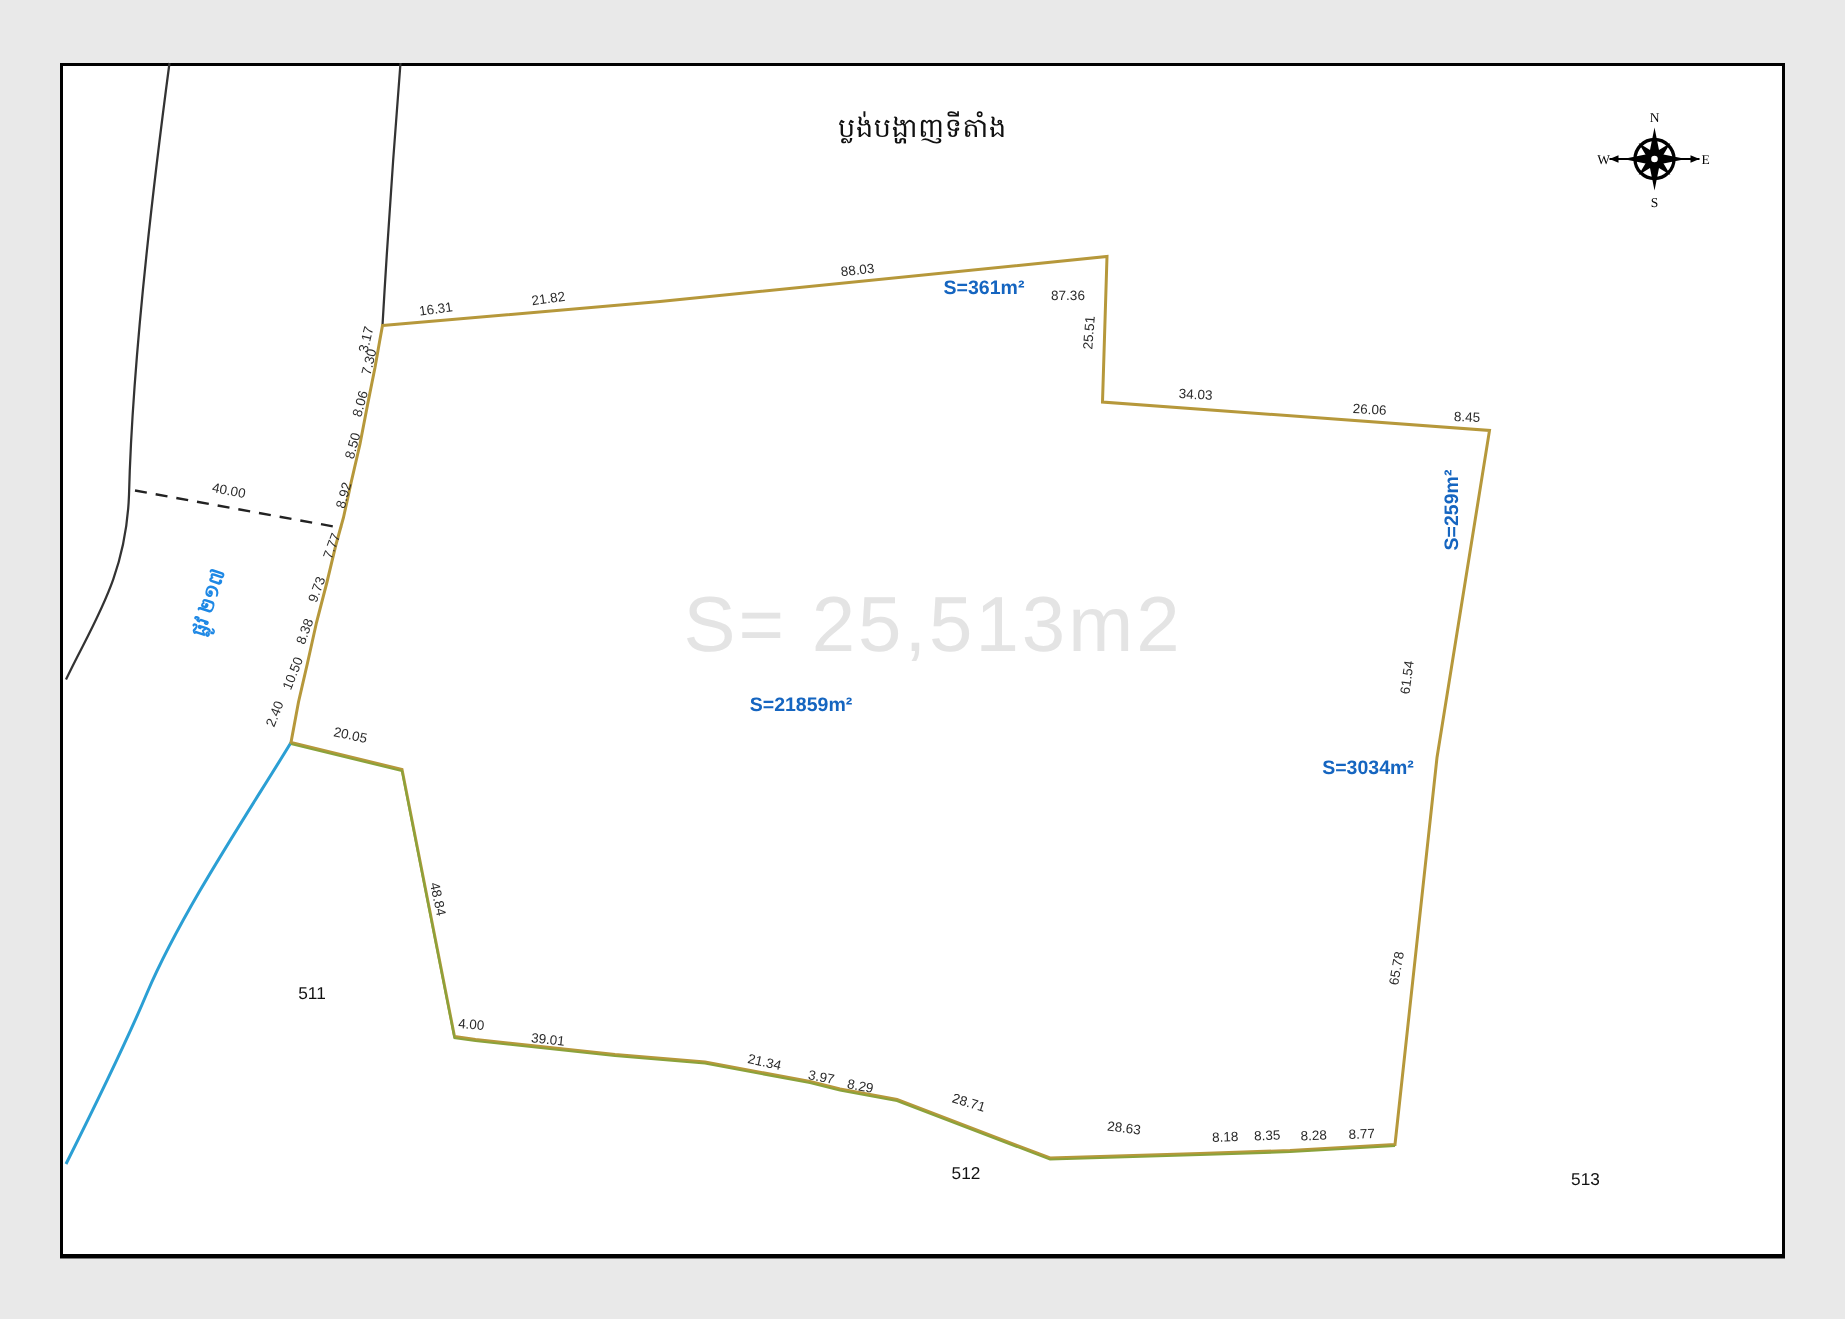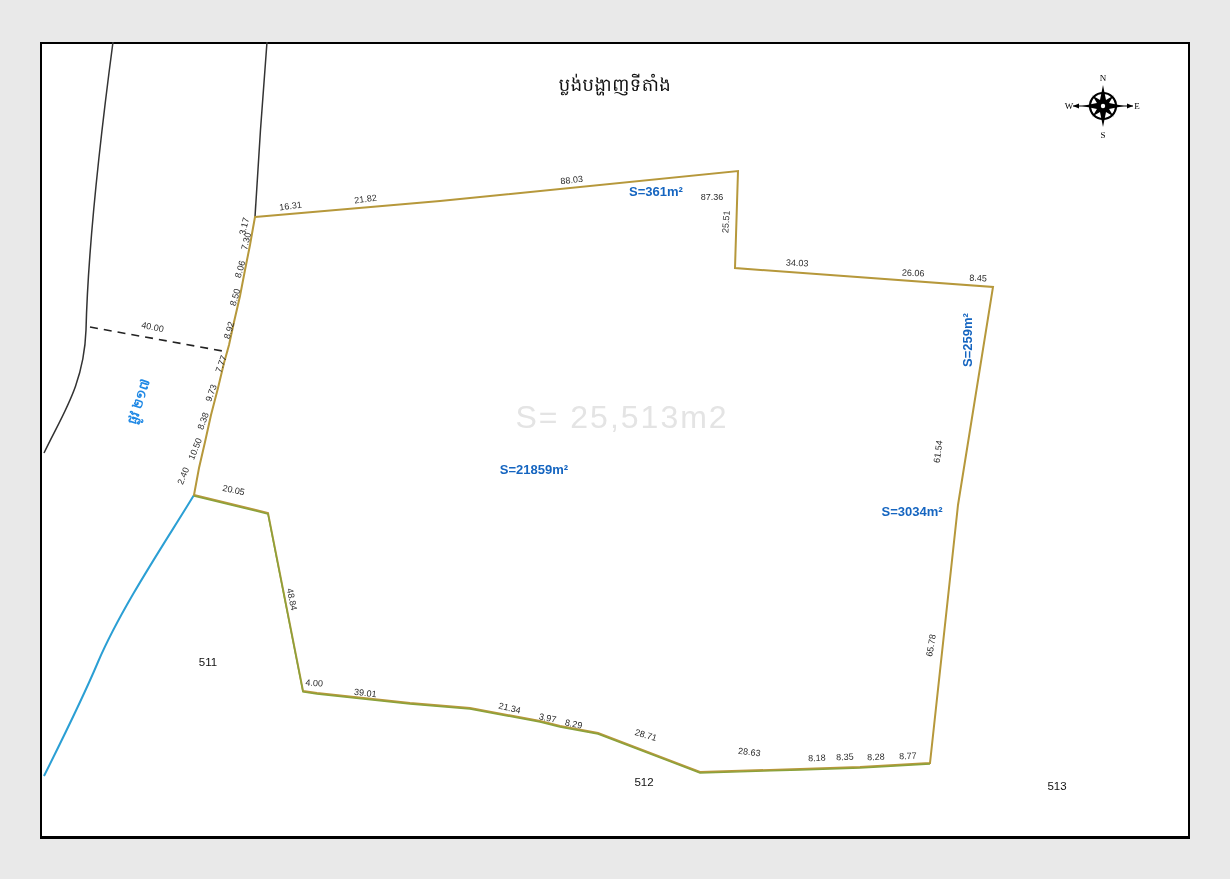--- a/index.html
+++ b/index.html
@@ -3,21 +3,21 @@
 <meta charset="utf-8">
 <style>
   html,body{margin:0;padding:0;width:1230px;height:879px;background:#e9e9e9;overflow:hidden;
             font-family:"Liberation Sans",sans-serif;}
   .stage{position:relative;width:1230px;height:879px;}
   .paper{position:absolute;left:40px;top:42px;width:1146px;height:792px;background:#ffffff;
          border:2px solid #000;border-bottom-width:3px;}
   .title{position:absolute;left:40px;top:58px;width:1150px;text-align:center;
          font-size:18px;color:#111;font-weight:500;letter-spacing:.5px;margin-top:15px;}
   .watermark{position:absolute;left:622px;top:417px;transform:translate(-50%,-50%);
-             font-size:32px;letter-spacing:2px;color:#e4e4e4;font-weight:500;white-space:nowrap;}
+             font-size:52px;letter-spacing:2px;color:#e4e4e4;font-weight:500;white-space:nowrap;}
   svg{position:absolute;left:0;top:0;}
   text{font-family:"Liberation Sans",sans-serif;}
   .meas{font-size:9px;fill:#2b2b2b;text-anchor:middle;}
   .area{font-size:13px;font-weight:bold;fill:#1565c0;text-anchor:middle;}
   .parcel{font-size:11.5px;fill:#111;text-anchor:middle;}
   .roadname{font-size:13px;font-weight:bold;fill:#1e88e5;text-anchor:middle;}
   .compass-letter{font-size:9px;fill:#000;text-anchor:middle;font-family:"Liberation Serif",serif;}
 </style>
 </head>
 <body>

